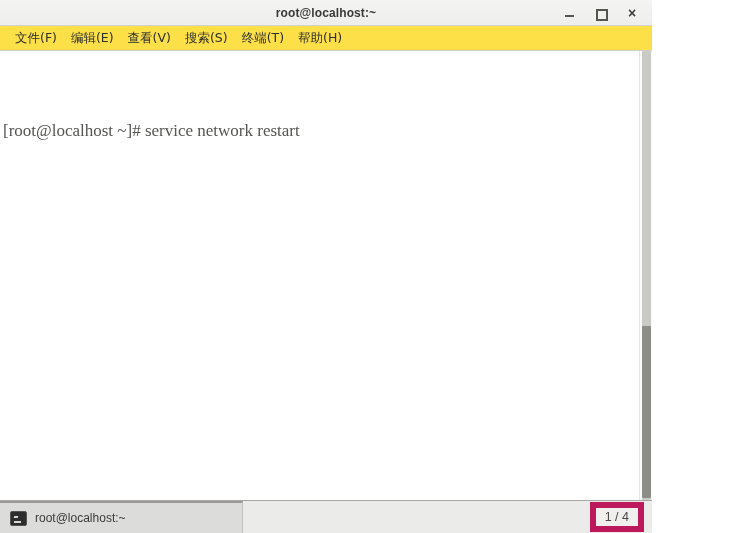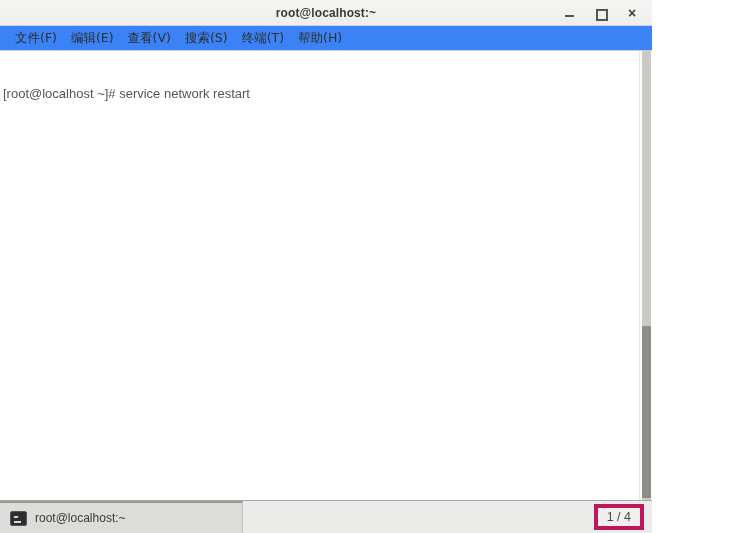--- a/index.html
+++ b/index.html
@@ -75,21 +75,21 @@
     font-size: 14px;
     font-weight: bold;
     line-height: 14px;
     color: #3d3d3b;
   }
 
   
   .menubar {
     height: 25px;
     min-height: 25px;
-    background: #3b82f6;
+    background: #fde047;
     border-bottom: 1px solid #cfcecb;
     display: flex;
     align-items: center;
     padding-left: 8px;
   }
   .menu-item {
     font-size: 12.5px;
     color: #2e2e2c;
     padding: 2px 7px;
     white-space: nowrap;
@@ -100,26 +100,27 @@
   .term-wrap {
     flex: 1;
     display: flex;
     background: #ffffff;
     overflow: hidden;
     position: relative;
   }
   .term {
     flex: 1;
     padding: 3px 0 0 3px;
-    font-family: Liberation Sans, sans-serif;
-    font-size: 13px;
+    font-family: Liberation Serif, serif;
+    font-size: 17px;
     line-height: 16.2px;
     color: #555553;
     white-space: pre;
     overflow: hidden;
+    margin-top: 37px;
   }
   .term-line {
     height: 16.2px;
     white-space: pre;
   }
   .ok-text { color: #8fc878; }
 
   
   .scrollbar {
     width: 13px;
@@ -193,21 +194,21 @@
     color: #3b3b39;
     white-space: nowrap;
   }
   .status-filler { flex: 1; }
   .page-indicator {
     align-self: center;
     margin-right: 8px;
     padding: 2px 9px;
     font-size: 12.5px;
     color: #4a4a48;
-    border: 4px solid #be185d;
+    border: 6px solid #be185d;
     background: #f0efed;
     white-space: pre;
   }
 </style>
 </head>
 <body>
 
 <div class="window">
 
   <div class="titlebar">

